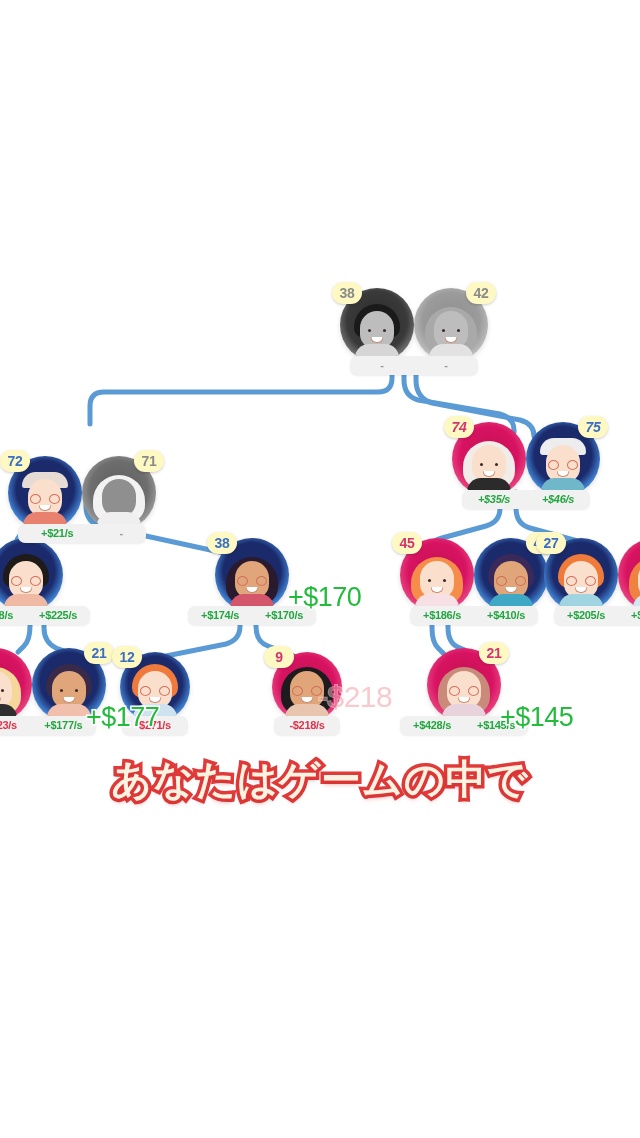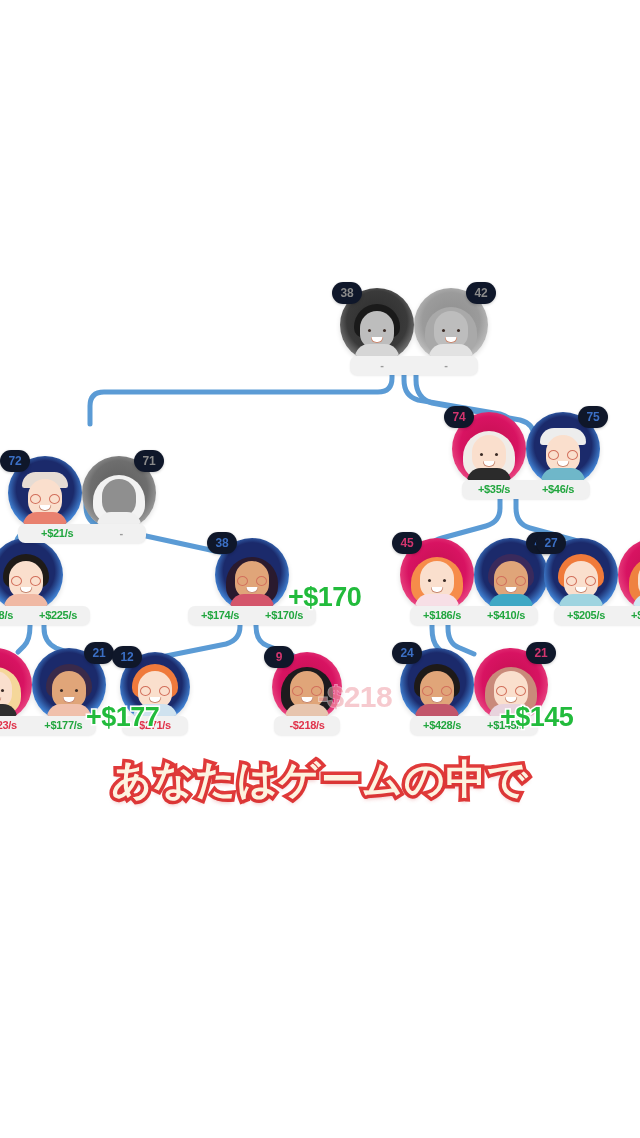--- a/index.html
+++ b/index.html
@@ -45,24 +45,24 @@
   .glasses:before{left:0;}
   .glasses:after{right:0;}
   .eye{position:absolute;top:27px;width:3px;height:3px;border-radius:50%;background:#3b2b25;}
   .eye.l{left:50%;margin-left:-9px;}
   .eye.r{left:50%;margin-left:6px;}
   .mouth{position:absolute;left:50%;transform:translateX(-50%);top:35px;width:11px;height:5px;border-radius:0 0 8px 8px;background:#fff;border:1px solid #c98b74;border-top:none;}
 
   .badge{
     position:absolute;top:-6px;z-index:6;
     min-width:22px;height:22px;padding:0 4px;
-    border-radius:11px;background:#0f172a;
+    border-radius:11px;background:#fef9c3;
     box-shadow:0 1px 3px rgba(0,0,0,.2);
     display:flex;align-items:center;justify-content:center;
-    font-size:12px;font-weight:700;letter-spacing:-.2px;
+    font-size:14px;font-weight:700;letter-spacing:-.2px;
     font-family:"Liberation Sans",sans-serif;
   }
   .badge.left{left:-8px;}
   .badge.right{right:-8px;}
   .badge.b{color:#3b6fc4;}
   .badge.p{color:#d2356e;}
   .badge.g{color:#8a8a8a;}
 
   .incomebar{
     display:flex;flex-direction:row;
@@ -78,21 +78,21 @@
     font-family:"Liberation Sans",sans-serif;
     letter-spacing:-.3px;
   }
   .income.pos{color:#22a63f;}
   .income.neg{color:#e0324a;}
   .income.none{color:#9a9a9a;}
 
   
   .popup{
     position:absolute;z-index:40;
-    font-size:27px;font-weight:700;
+    font-size:27px;font-weight:400;
     font-family:"Liberation Sans",sans-serif;
     letter-spacing:-.5px;white-space:nowrap;
   }
   .popup.green{
     color:#22bb3c;
     -webkit-text-stroke:3px #ffffff;
     paint-order:stroke fill;
   }
   .popup.fade{
     color:#f0a0a8;opacity:.55;
@@ -204,21 +204,21 @@
         </div>
         <div class="badge right g">71</div>
       </div>
     </div>
     <div class="incomebar" style="width:128px;justify-content:space-around;">
       <span class="income pos">+$21/s</span>
       <span class="income none">-</span>
     </div>
   </div>
 
-  <div class="node" style="left:452px;top:412px;">
+  <div class="node" style="left:452px;top:422px;font-style:italic;">
     <div class="avatars">
       <div class="person">
         <div class="ring pink">
           <div class="face">
             <div class="hairlong" style="background:#f0ece8;"></div>
             <div class="head pale"></div>
             <div class="eye l"></div>
             <div class="eye r"></div>
             <div class="mouth"></div>
             <div class="body" style="background:#2b2b2b;"></div>
@@ -423,32 +423,20 @@
         <div class="badge left p">9</div>
       </div>
     </div>
     <div class="incomebar" style="width:66px;justify-content:center;">
       <span class="income neg">-$218/s</span>
     </div>
   </div>
 
   <div class="node" style="left:400px;top:648px;">
     <div class="avatars">
-      <div class="person">
-        <div class="ring blue">
-          <div class="face">
-            <div class="hair" style="background:#1e1a18;"></div>
-            <div class="head tan"></div>
-            <div class="glasses"></div>
-            <div class="mouth"></div>
-            <div class="body" style="background:#c2566b;"></div>
-          </div>
-        </div>
-        <div class="badge left b">24</div>
-      </div>
       <div class="person">
         <div class="ring pink">
           <div class="face">
             <div class="hairlong" style="background:#c98a7a;"></div>
             <div class="head pale"></div>
             <div class="glasses"></div>
             <div class="mouth"></div>
             <div class="body" style="background:#e8d3dd;"></div>
           </div>
         </div>

